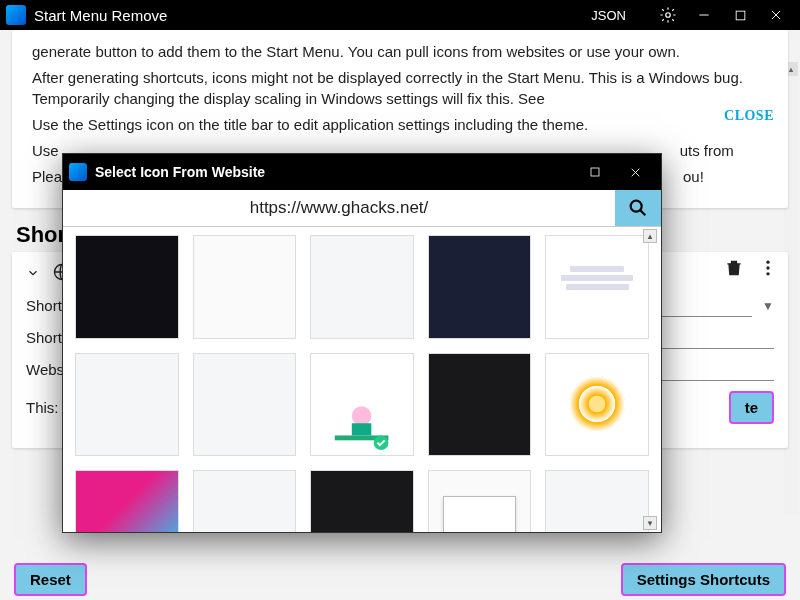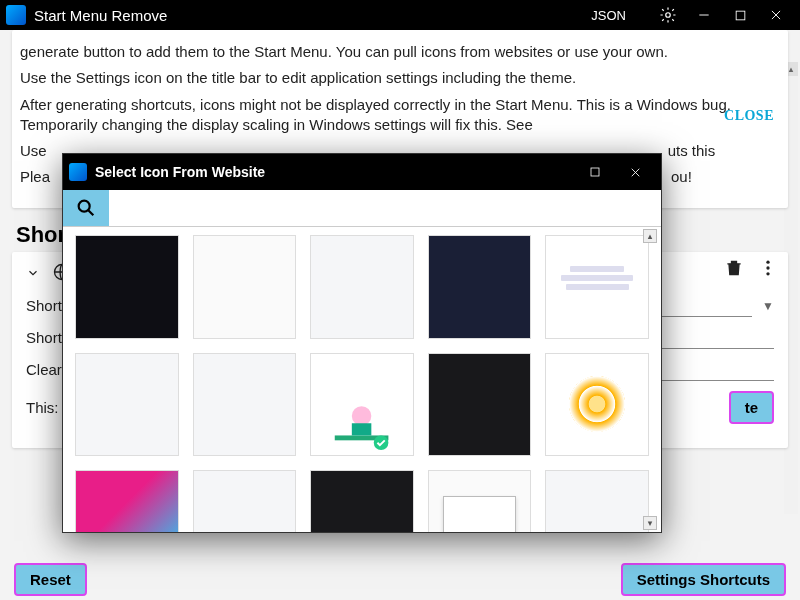--- a/index.html
+++ b/index.html
@@ -8,21 +8,21 @@
   
   .titlebar { background: #000; color: #fff; height: 30px; display: flex; align-items: center; padding: 0 6px; }
   .titlebar .app-icon { width: 20px; height: 20px; background: linear-gradient(135deg,#0af,#05c); border-radius: 3px; margin-right: 8px; }
   .titlebar .title { flex: 1; font-size: 15px; }
   .titlebar .json-btn { font-size: 13px; margin-right: 18px; padding: 2px 6px; }
   .titlebar .tb-btn { width: 36px; height: 28px; display: flex; align-items: center; justify-content: center; cursor: pointer; }
   .titlebar svg { stroke: #fff; stroke-width: 1.6; fill: none; }
 
   
   .main-area { position: absolute; top:30px; left:0; right:0; bottom:42px; background:#f3f3f3; padding:0 10px 0 10px; }
-  .card { background:#fff; margin:0 2px; padding:6px 16px 10px 8px; border-radius:2px; box-shadow:0 1px 3px rgba(0,0,0,0.15); position:relative; }
+  .card { background:#fff; margin:0 2px; padding:6px 16px 10px 20px; border-radius:2px; box-shadow:0 1px 3px rgba(0,0,0,0.15); position:relative; }
   .instructions-card { padding-bottom:14px; }
   .instructions-card p { margin:6px 0; font-size:15px; color:#222; line-height:1.35; }
   .close-link { position:absolute; right:14px; top:78px; color:#0aa7d6; font-weight:600; letter-spacing:.5px; font-size:14px; cursor:pointer;font-family:Liberation Serif, serif; }
 
   .shortcuts-heading { font-size:22px; margin:14px 0 4px 6px; }
 
   .shortcut-card { padding:10px 14px 14px 14px; position:relative; }
   .shortcut-card .row { display:flex; align-items:center; margin:10px 0; gap:10px; }
   .shortcut-card .field-label { width:50px; font-size:15px; color:#222; }
   .shortcut-card .top-icons { display:flex; gap:12px; align-items:center; margin-bottom:6px; }
@@ -109,23 +109,23 @@
 </div>
 
 <div class="main-area">
 
   <div class="right-scroll">
     <div class="arrow">▴</div>
   </div>
 
   <div class="card instructions-card">
     <p>generate button to add them to the Start Menu. You can pull icons from websites or use your own.</p>
+    <p>After generating shortcuts, icons might not be displayed correctly in the Start Menu. This is a Windows bug. Temporarily changing the display scaling in Windows settings will fix this. See</p>
     <p>Use the Settings icon on the title bar to edit application settings including the theme.</p>
-    <p>After generating shortcuts, icons might not be displayed correctly in the Start Menu. This is a Windows bug. Temporarily changing the display scaling in Windows settings will fix this. See</p>
-    <p style="white-space:pre;">Use                                                                                                                                                     uts this</p>
+    <p style="white-space:pre;">Use                                                                                                                                                     uts from</p>
     <p style="white-space:pre;">Plea                                                                                                                                                     ou!</p>
     <div class="close-link">CLOSE</div>
   </div>
 
   <h2 class="shortcuts-heading">Short</h2>
 
   <div class="card shortcut-card">
     <div class="top-icons">
       <span class="chevron"><svg viewBox="0 0 24 24" width="14" height="14" stroke="#222" stroke-width="2" fill="none">
             <path d="M6 9l6 6 6-6"></path>
@@ -148,21 +148,21 @@
     <div class="row">
         <span class="field-label">Short</span>
         <input class="input-underline" style="">
         <span class="dropdown-arrow">▼</span>
       </div>
     <div class="row">
         <span class="field-label">Short</span>
         <input class="input-underline" style="">
       </div>
     <div class="row">
-        <span class="field-label">Clear</span>
+        <span class="field-label">Webs</span>
         <input class="input-underline" style="">
       </div>
     <div class="row">
       <span class="field-label">This:</span>
       <div style="flex:1"></div>
       <button class="bluebtn">te</button>
     </div>
   </div>
 </div>
 
@@ -182,20 +182,21 @@
         </svg>
       </div>
     <div class="dlg-btn">
         <svg viewBox="0 0 24 24" width="13" height="13">
           <path d="M5 5l14 14M19 5L5 19"></path>
         </svg>
       </div>
   </div>
 
   <div class="searchbar">
+    <input class="url-input" value="https://www.ghacks.net/" style="">
     <button class="search-btn">
       <svg viewBox="0 0 24 24">
           <circle cx="10" cy="10" r="6"></circle>
           <path d="M20 20l-5.5-5.5"></path>
         </svg>
     </button>
   </div>
 
   <div class="grid-wrap">
     <div class="grid-scrollbtn sb-up">▴</div>

